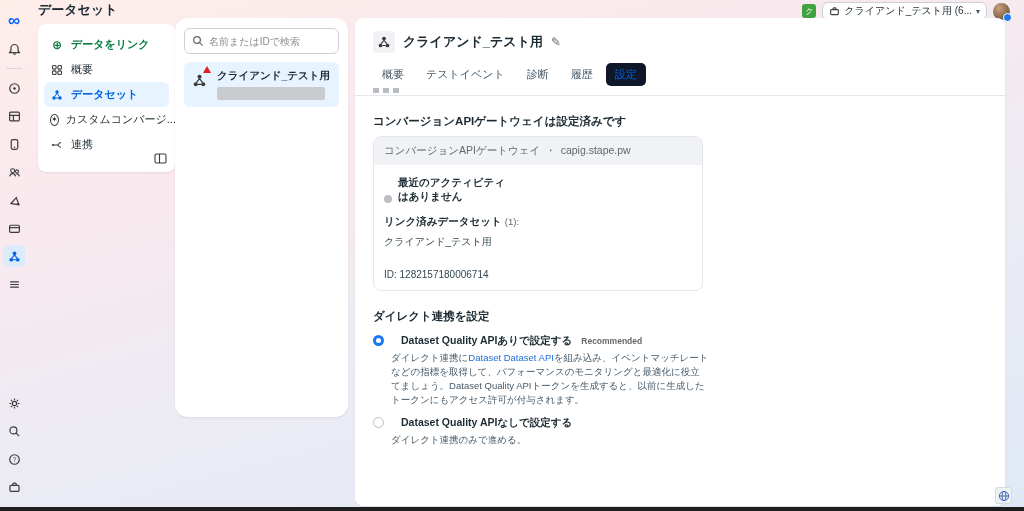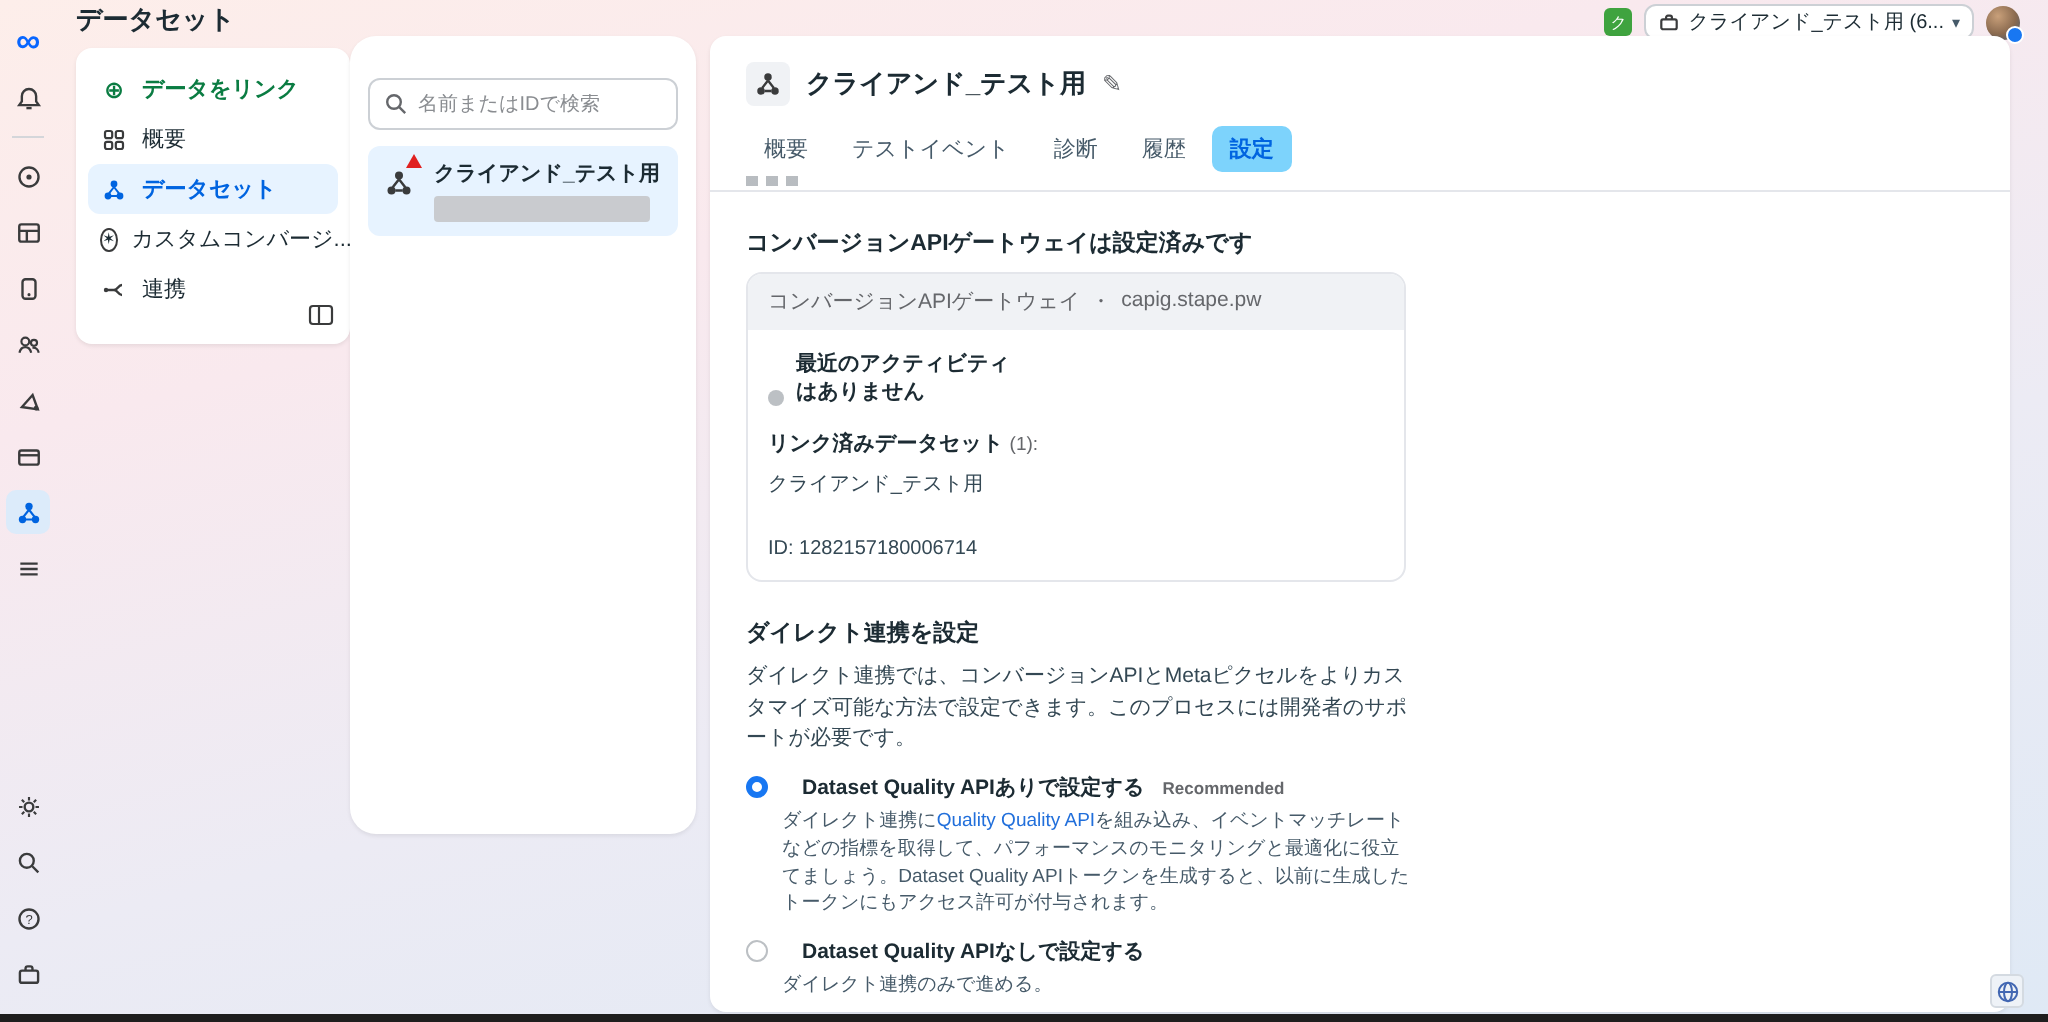--- a/index.html
+++ b/index.html
@@ -36,21 +36,21 @@
   .card { background:#fff; border-radius:8px; box-shadow:0 1px 2px rgba(0,0,0,.08); position:absolute; }
 
   .nav-card { left:38px; top:24px; width:137px; height:148px; padding:8px 6px 4px; }
   .nav-item { display:flex; align-items:center; gap:7px; padding:5px 6px; border-radius:6px;
     font-size:11px; color:#1c2b33; cursor:pointer; white-space:nowrap; }
   .nav-item .nicon { width:14px; display:flex; justify-content:center; align-items:center; font-size:12px; }
   .nav-item.link-data { color:#0a7c42; font-weight:bold; }
   .nav-item.active { background:#e7f3ff; color:#0064e0; font-weight:bold; }
   .nav-collapse { position:absolute; right:8px; bottom:6px; cursor:pointer; }
 
-  .list-card { left:175px; top:18px; width:173px; height:399px; padding:21px 9px;border-radius:13px; }
+  .list-card { left:175px; top:18px; width:173px; height:399px; padding:10px 9px;border-radius:13px; }
   .search-box { display:flex; align-items:center; gap:5px; border:1px solid #ccd0d5; border-radius:6px;
     height:26px; padding:0 7px; background:#fff; }
   .search-box input { border:none; outline:none; width:118px; font-size:10px;
     font-family:"Liberation Sans",sans-serif; color:#1c2b33; background:transparent; }
   .search-box input::placeholder { color:#8a8d91; }
   .list-item { margin-top:8px; background:#e7f3ff; border-radius:6px; padding:7px 8px;
     display:flex; gap:7px; cursor:pointer; }
   .li-icon { position:relative; width:18px; padding-top:4px; }
   .warn-badge { position:absolute; top:-3px; right:-1px; width:0; height:0;
     border-left:4px solid transparent; border-right:4px solid transparent; border-bottom:7px solid #e02020; }
@@ -59,21 +59,21 @@
 
   .main-card { left:355px; top:18px; width:650px; height:488px; overflow:hidden; }
   .main-head { padding:13px 18px 0; }
   .title-row { display:flex; align-items:center; gap:8px; }
   .title-icon { width:22px; height:22px; background:#f0f2f5; border-radius:4px;
     display:flex; align-items:center; justify-content:center; }
   .main-title { font-size:13px; font-weight:bold; }
   .edit-icon { color:#65676b; font-size:12px; cursor:pointer; }
   .tabs { display:flex; align-items:center; gap:4px; margin-top:10px; }
   .tab { padding:4px 9px; font-size:11px; color:#465a69; border-radius:5px; cursor:pointer; }
-  .tab.active { background:#7dd3fc; color:#0064e0; font-weight:bold; }
+  .tab.active { background:#0f172a; color:#0064e0; font-weight:normal; }
   .clip-marks { margin:2px 0 0 18px; height:5px; width:30px; overflow:hidden;
     background:repeating-linear-gradient(90deg,#9aa0a6 0 6px,transparent 6px 10px); opacity:.7; }
   .head-divider { height:1px; background:#e4e6eb; margin-top:2px; }
 
   .content { padding:10px 0 0 18px; width:352px; }
   h3.sec { font-size:11.5px; font-weight:bold; margin:8px 0 7px; }
   .gw-card { border:1px solid #e4e6eb; border-radius:8px; overflow:hidden; width:330px; }
   .gw-head { background:#f0f2f5; padding:7px 10px; font-size:10.5px; color:#65676b; display:flex; gap:5px; }
   .gw-body { padding:10px; }
   .activity-row { display:flex; align-items:flex-end; }
@@ -331,31 +331,30 @@
           <span class="linked-head">リンク済みデータセット</span>
           <span class="linked-count">(1):</span>
           <div class="linked-name">クライアンド_テスト用</div>
           <div class="linked-id">ID: 1282157180006714</div>
         </div>
       </div>
     </div>
 
     <div class="direct">
       <h3 class="sec">ダイレクト連携を設定</h3>
-      <div class="para">ダイレクト連携では、コンバージョンAPIとMetaピクセルをよりカスタマイズ可能な方法で設定できます。このプロセスには開発者のサポートが必要です。</div>
 
       <div class="radio-row">
         <span class="radio on"></span>
         <div>
           <span class="radio-label">Dataset Quality APIありで設定する</span>
           <span class="reco">Recommended</span>
         </div>
       </div>
       <div class="radio-desc">
-        <span>ダイレクト連携に</span><a>Quality Quality API</a><span>を組み込み、イベントマッチレートなどの指標を取得して、パフォーマンスのモニタリングと最適化に役立てましょう。Dataset Quality APIトークンを生成すると、以前に生成したトークンにもアクセス許可が付与されます。</span>
+        <span>ダイレクト連携に</span><a>Dataset Dataset API</a><span>を組み込み、イベントマッチレートなどの指標を取得して、パフォーマンスのモニタリングと最適化に役立てましょう。Dataset Quality APIトークンを生成すると、以前に生成したトークンにもアクセス許可が付与されます。</span>
       </div>
 
       <div class="radio-row">
         <span class="radio off"></span>
         <div>
           <span class="radio-label">Dataset Quality APIなしで設定する</span>
         </div>
       </div>
       <div class="radio-desc">ダイレクト連携のみで進める。</div>
 

